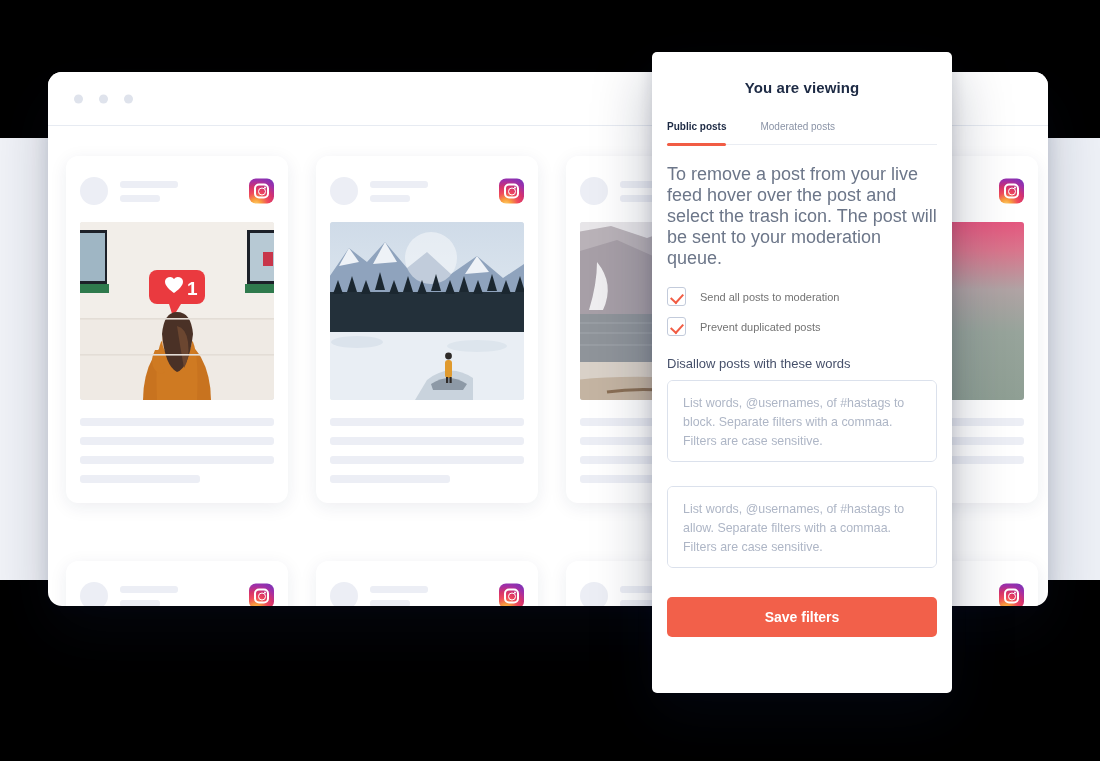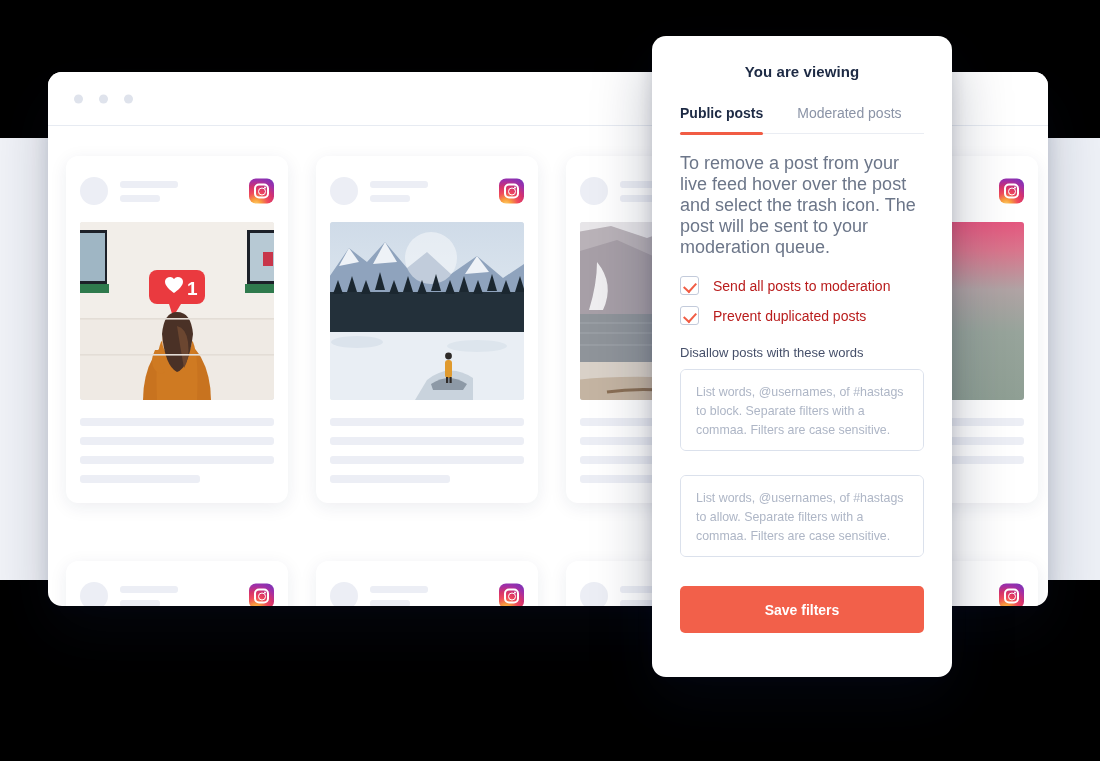--- a/index.html
+++ b/index.html
@@ -171,49 +171,49 @@
   .bl-full { width: 100%; }
   .bl-short { width: 62%; }
 
   
   .feed-row2 { margin-top: 30px; }
 
   
   .modal {
     position: absolute;
     left: 652px;
-    top: 36px;
+    top: 52px;
     width: 300px;
     height: 641px;
     background: #ffffff;
-    border-radius: 14px;
+    border-radius: 5px;
     box-shadow: 0 22px 60px rgba(12, 22, 52, 0.28),
                 0 4px 16px rgba(12, 22, 52, 0.14);
-    padding: 0 28px;
+    padding: 0 15px;
     z-index: 20;
   }
 
   .modal-title {
     text-align: center;
     font-size: 15px;
     font-weight: bold;
     color: #1d2a44;
     padding-top: 27px;
     letter-spacing: 0.1px;
   }
 
   .tabs {
     margin-top: 25px;
     display: flex;
     gap: 34px;
     border-bottom: 1px solid #eaedf3;
     position: relative;
   }
   .tab {
-    font-size: 14px;
+    font-size: 10px;
     padding-bottom: 12px;
     color: #8a93a6;
     cursor: pointer;
     position: relative;
     white-space: nowrap;
   }
   .tab.active {
     color: #1d2a44;
     font-weight: bold;
   }
@@ -248,21 +248,21 @@
   }
   .checkbox.checked::after {
     content: "";
     position: absolute;
     left: 5px; top: 3px;
     width: 6px; height: 10px;
     border: solid #f15c44;
     border-width: 0 2px 2px 0;
     transform: rotate(42deg);
   }
-  .check-label { font-size: 14px; color: #b91c1c; }
+  .check-label { font-size: 11px; color: #737373; }
 
   .field-group { margin-top: 20px; }
   .field-label {
     font-size: 13px;
     color: #46506a;
     margin-bottom: 9px;
   }
   .field-area {
     width: 100%;
     height: 82px;
@@ -275,21 +275,21 @@
     line-height: 19px;
     color: #2b3games;
     resize: none;
     outline: none;
   }
   .field-area::placeholder { color: #aeb6c6; }
 
   .save-btn {
     margin-top: 25px;
     width: 100%;
-    height: 47px;
+    height: 40px;
     border: none;
     border-radius: 5px;
     background: #f2604a;
     color: #ffffff;
     font-family: "Liberation Sans", sans-serif;
     font-size: 14px;
     font-weight: bold;
     cursor: pointer;
   }
 </style>

